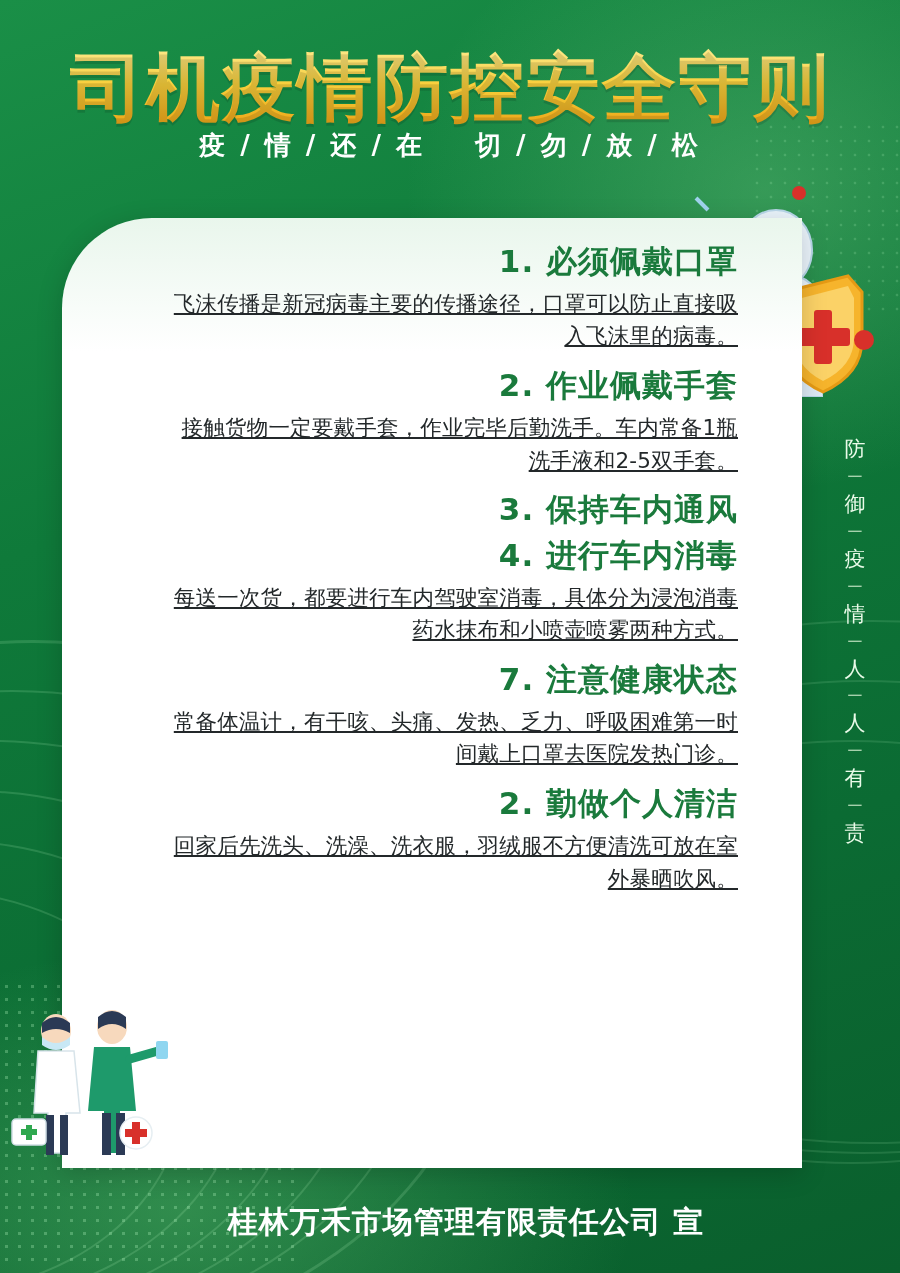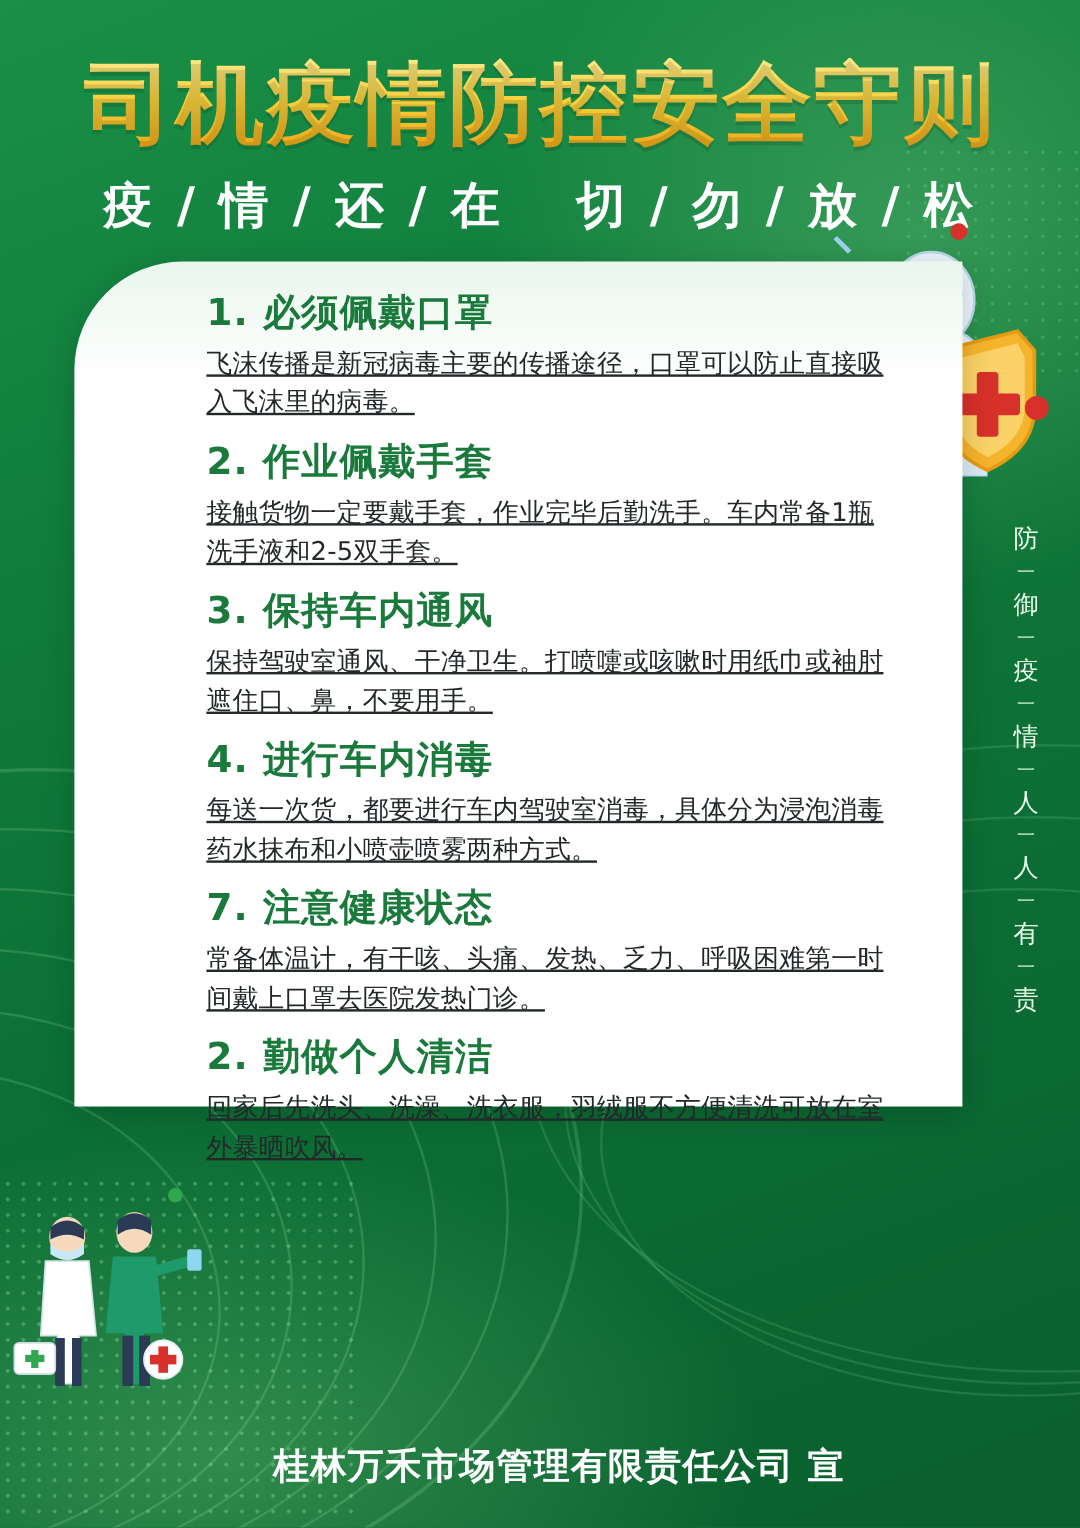--- a/index.html
+++ b/index.html
@@ -82,39 +82,39 @@
     font-family: "DejaVu Sans", "Liberation Sans", sans-serif;
     font-size: 74px;
     font-weight: bold;
     letter-spacing: 2px;
     color: transparent;
     -webkit-text-stroke: 7px #ffffff;
     line-height: 1.08;
     z-index: -1;
   }
   .subtitle {
-    margin-top: 16px;
-    font-family: "DejaVu Sans", "Liberation Sans", sans-serif;
-    font-size: 41px;
+    font-family: "DejaVu Sans", "Liberation Sans", sans-serif;
+    font-size: 26px;
     font-weight: bold;
     color: #ffffff;
     letter-spacing: 3px;
   }
   .subtitle .gap { display: inline-block; width: 26px; }
 
   
   .card {
     position: absolute;
     left: 62px;
     top: 218px;
     width: 740px;
-    height: 704px;
+    height: 950px;
     background: linear-gradient(180deg, #e9f6ec 0%, #ffffff 14%, #ffffff 100%);
     border-top-left-radius: 90px;
     box-shadow: 0 6px 26px rgba(0,0,0,0.18);
+    text-align: right;
   }
   .card-inner {
     position: absolute;
     left: 110px;
     top: 24px;
     width: 566px;
   }
   .rule {
     margin-bottom: 6px;
   }
@@ -264,21 +264,20 @@
         <p class="rule-body">飞沫传播是新冠病毒主要的传播途径，口罩可以防止直接吸入飞沫里的病毒。</p>
       </div>
 
       <div class="rule">
         <p class="rule-title">2. 作业佩戴手套</p>
         <p class="rule-body">接触货物一定要戴手套，作业完毕后勤洗手。车内常备1瓶洗手液和2-5双手套。</p>
       </div>
 
       <div class="rule">
         <p class="rule-title">3. 保持车内通风</p>
-        <p class="rule-body">保持驾驶室通风、干净卫生。打喷嚏或咳嗽时用纸巾或袖肘遮住口、鼻，不要用手。</p>
       </div>
 
       <div class="rule">
         <p class="rule-title">4. 进行车内消毒</p>
         <p class="rule-body">每送一次货，都要进行车内驾驶室消毒，具体分为浸泡消毒药水抹布和小喷壶喷雾两种方式。</p>
       </div>
 
       <div class="rule">
       </div>
 

